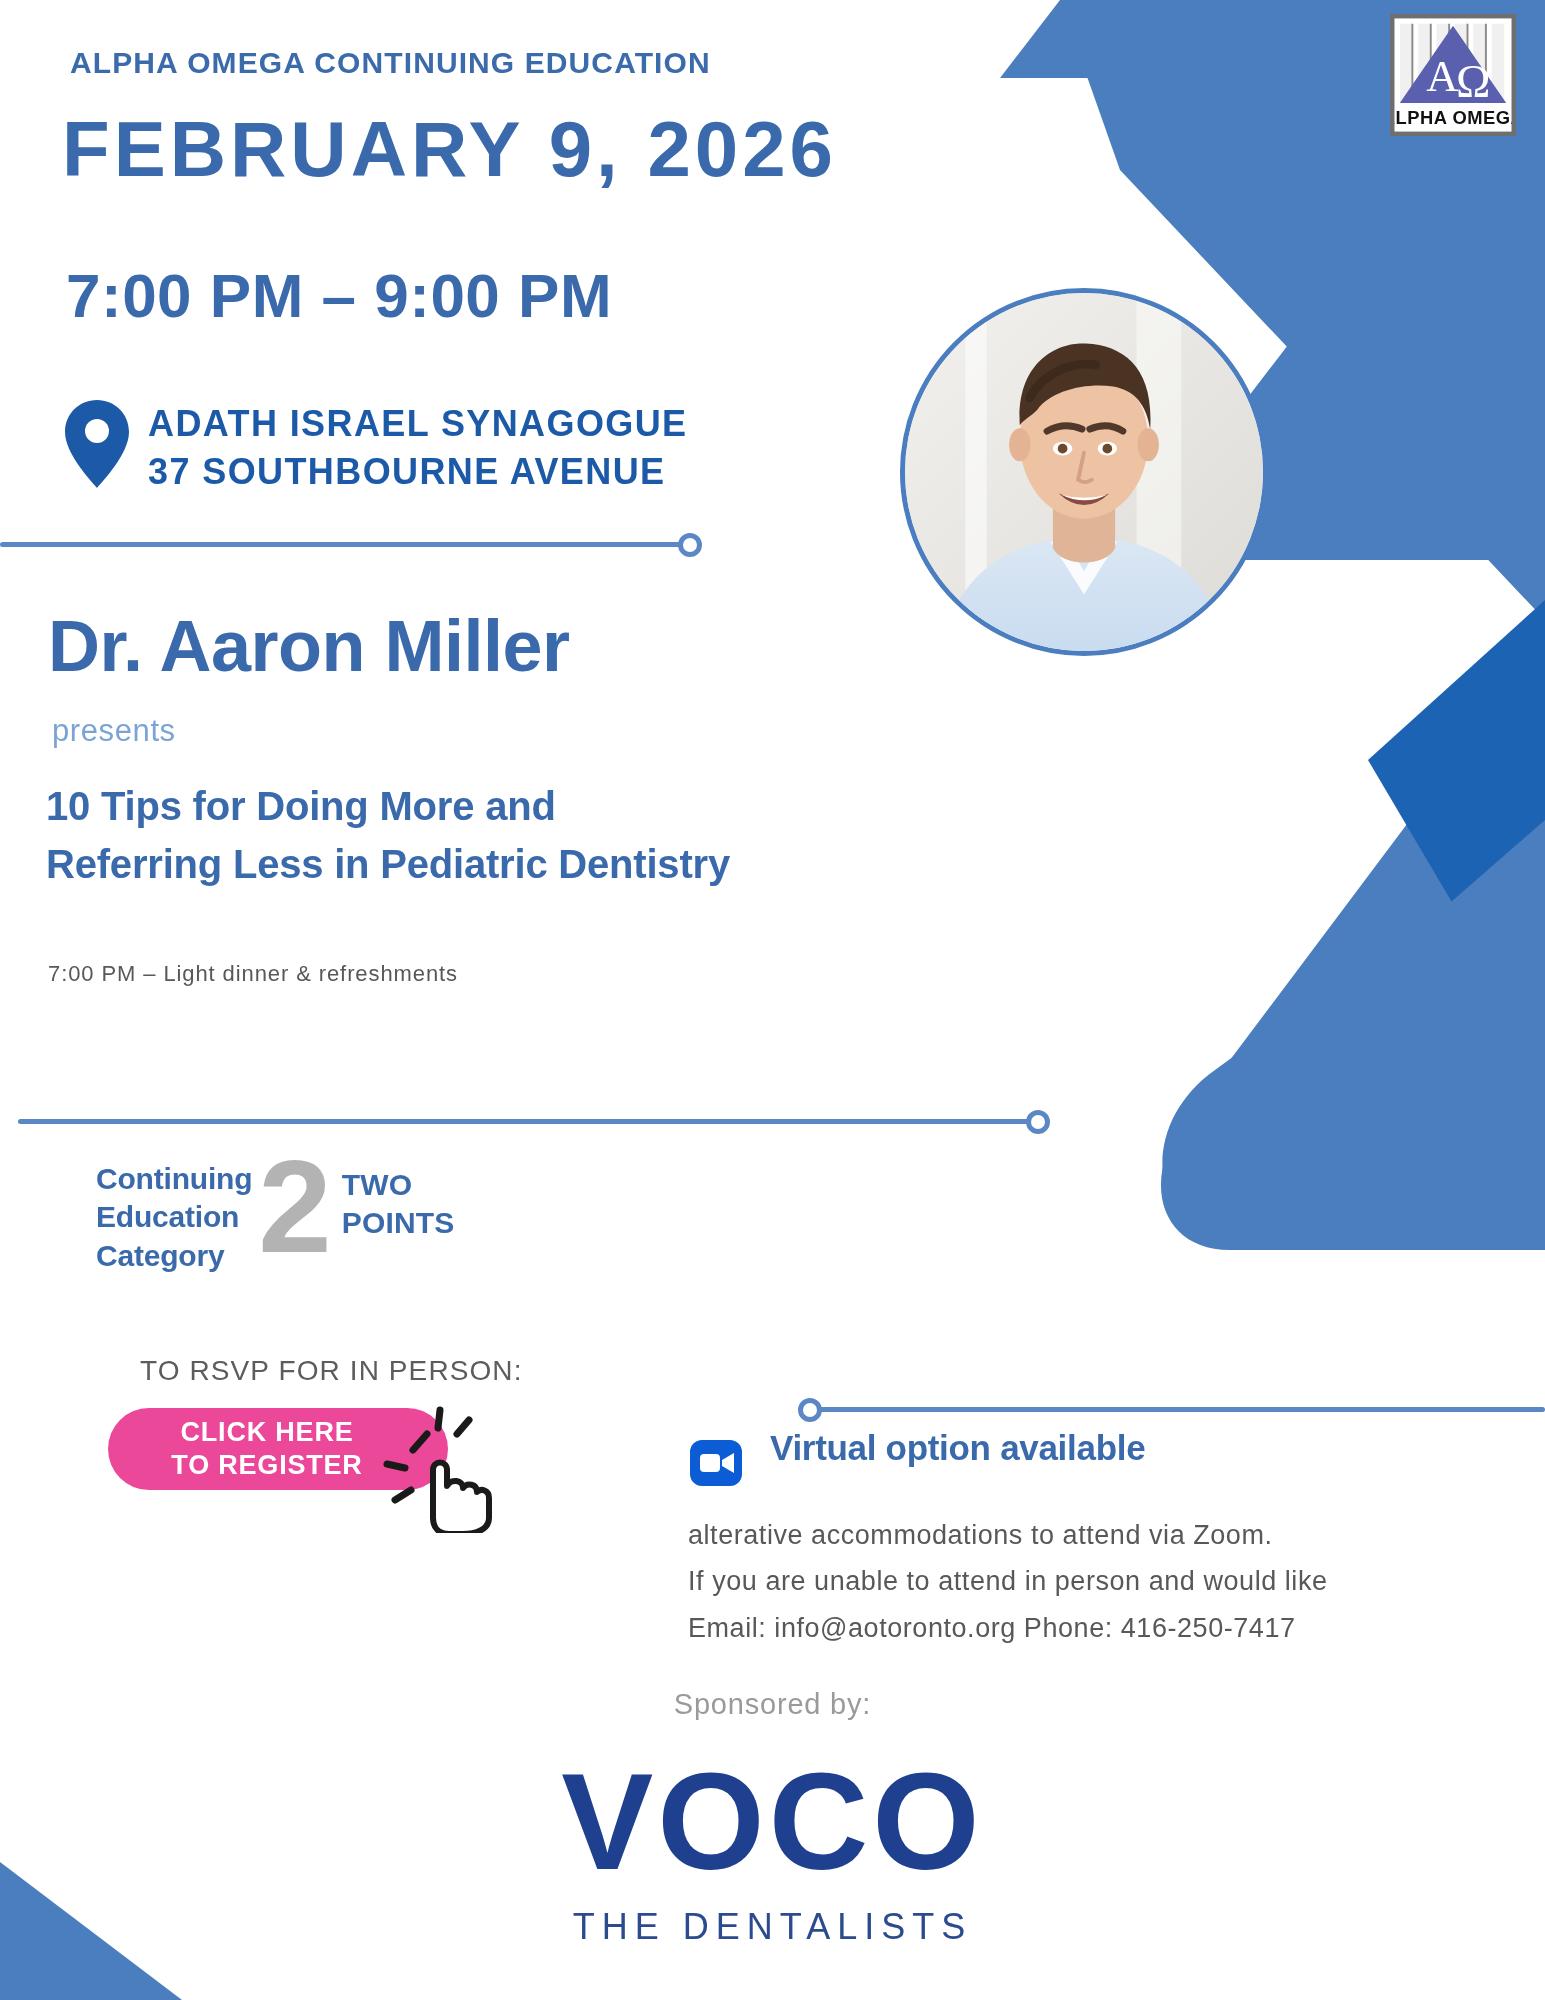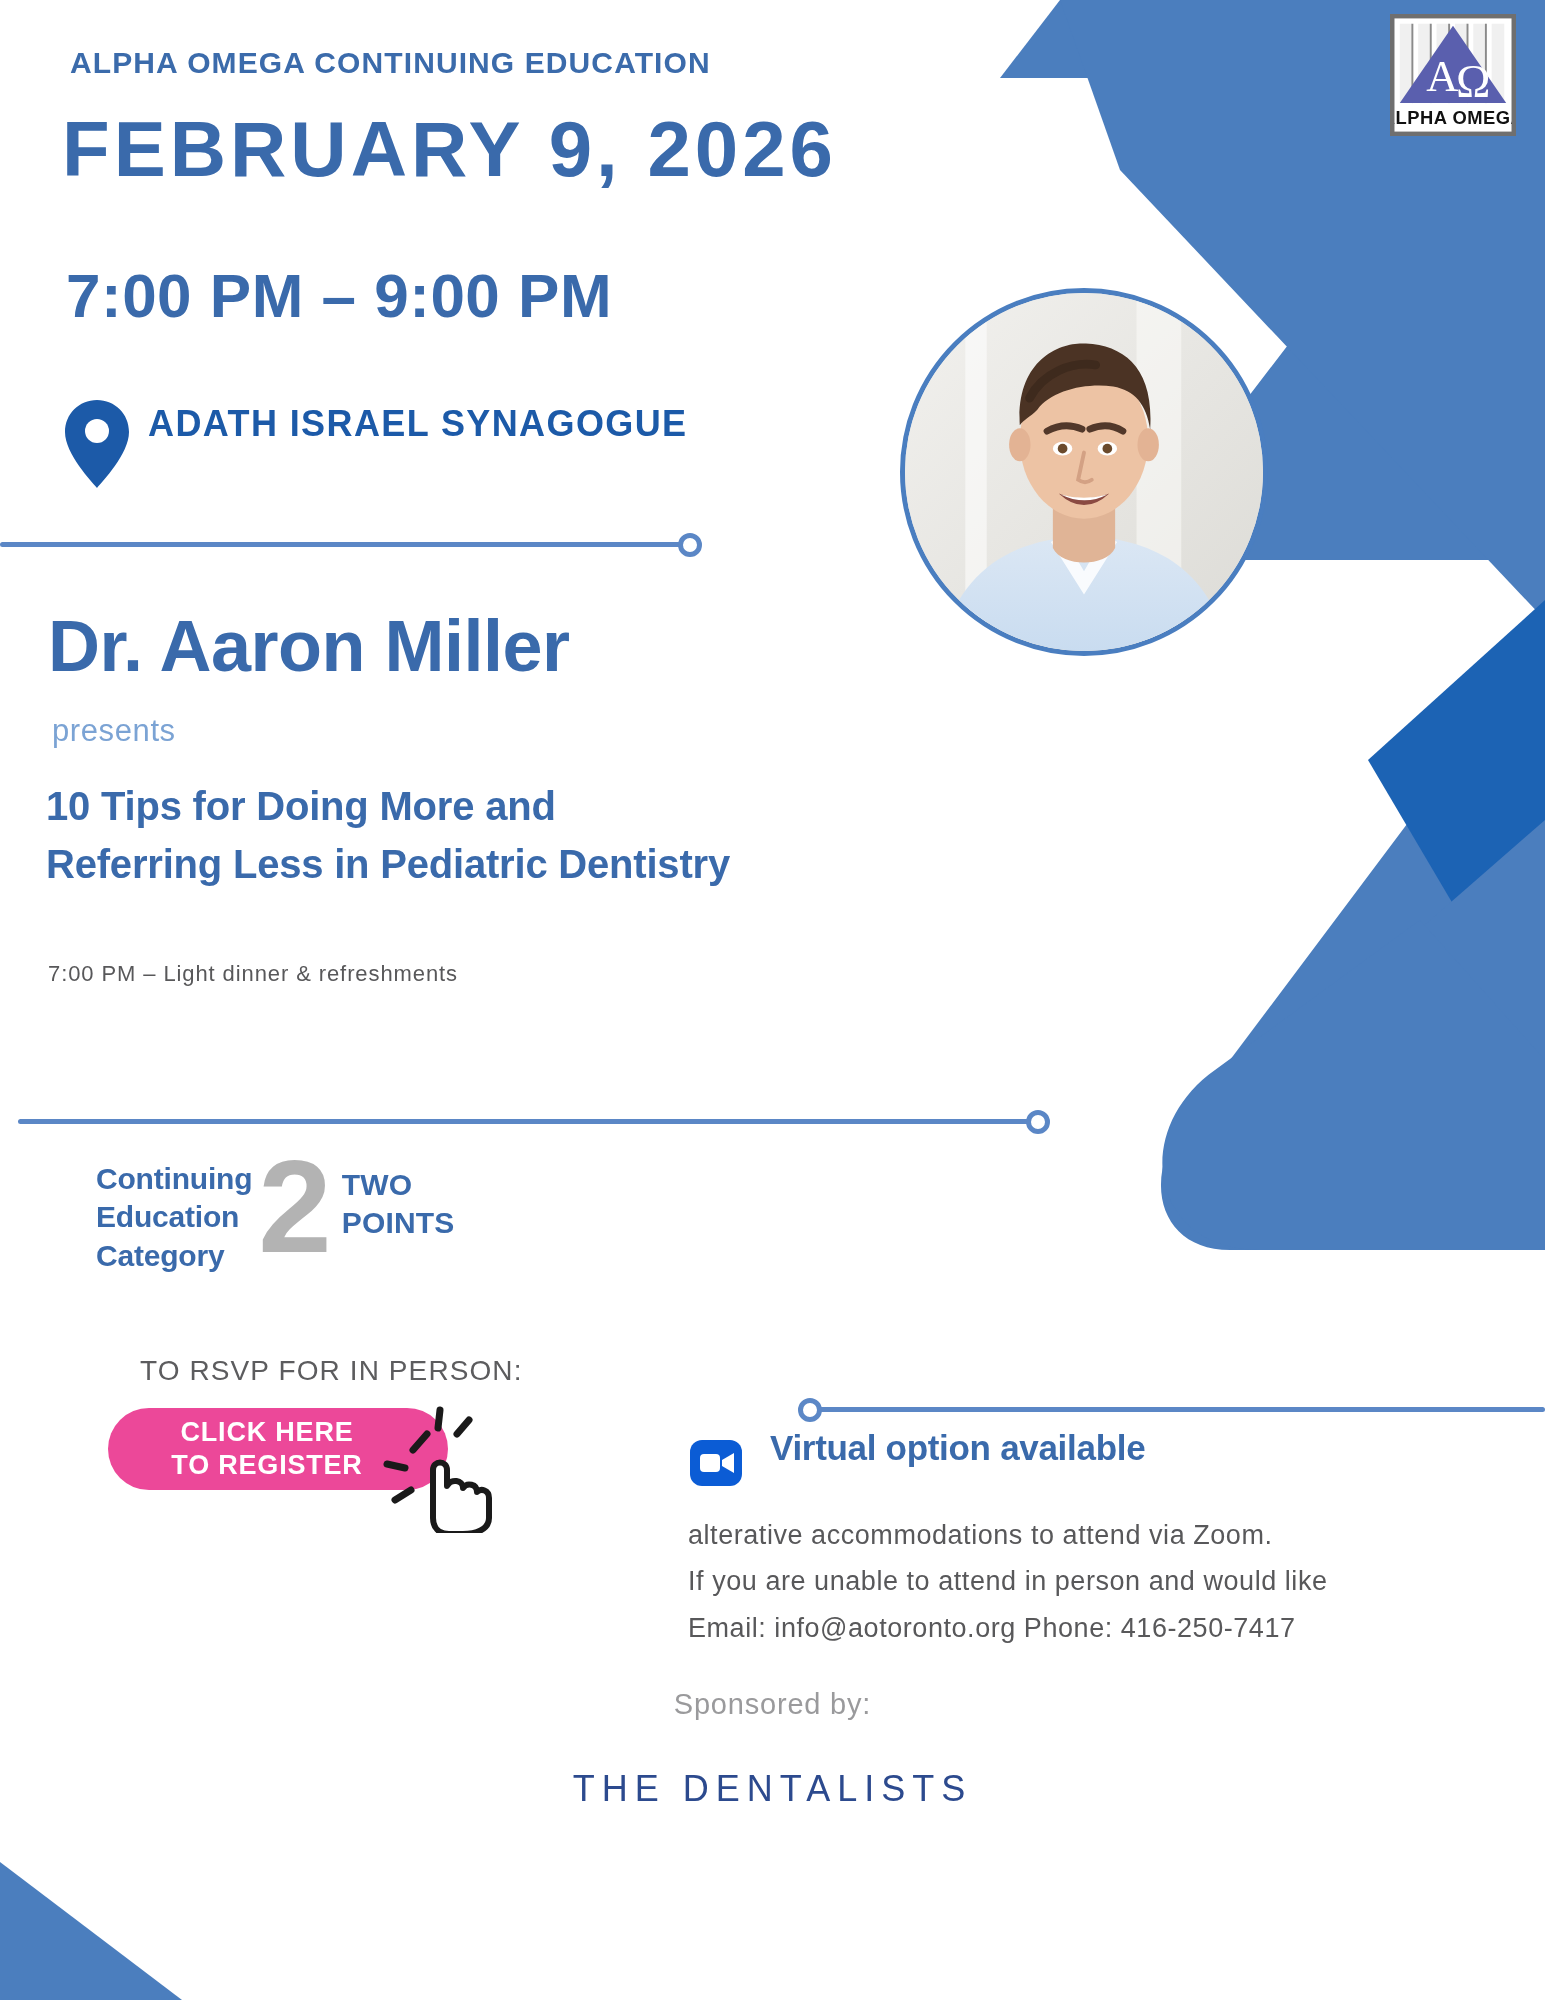--- a/index.html
+++ b/index.html
@@ -398,20 +398,21 @@
   <div class="time-range">7:00 PM – 9:00 PM</div>
 
   <div class="pin-icon">
     <svg viewBox="0 0 70 92">
       <path d="M35 2 C 17 2 3 16 3 34 C 3 56 30 84 35 90 C 40 84 67 56 67 34 C 67 16 53 2 35 2 Z" fill="#1c5aa8"></path>
       <circle cx="35" cy="33" r="12" fill="#ffffff"></circle>
     </svg>
   </div>
   <div class="venue-block">
     <div>ADATH ISRAEL SYNAGOGUE</div>
+    <div>37 SOUTHBOURNE AVENUE</div>
   </div>
 
   <div class="divider end-right" id="divider-1">
     <div class="bar"></div>
     <div class="dot"></div>
   </div>
 
   <div class="speaker-name">Dr. Aaron Miller</div>
   <div class="presents">presents</div>
   <div class="lecture-title">
@@ -477,16 +478,17 @@
   </div>
   <div class="virtual-heading">Virtual option available</div>
   <div class="virtual-body">
     <div>alterative accommodations to attend via Zoom.</div>
     <div>If you are unable to attend in person and would like</div>
     <div>Email: info@aotoronto.org  Phone: 416-250-7417</div>
   </div>
 
   <div class="sponsored-by">Sponsored by:</div>
   <div class="voco-logo">
+    <div class="voco-wordmark">VOCO</div>
     <div class="voco-tagline">THE DENTALISTS</div>
   </div>
 
 </div>
 
 </body></html>

